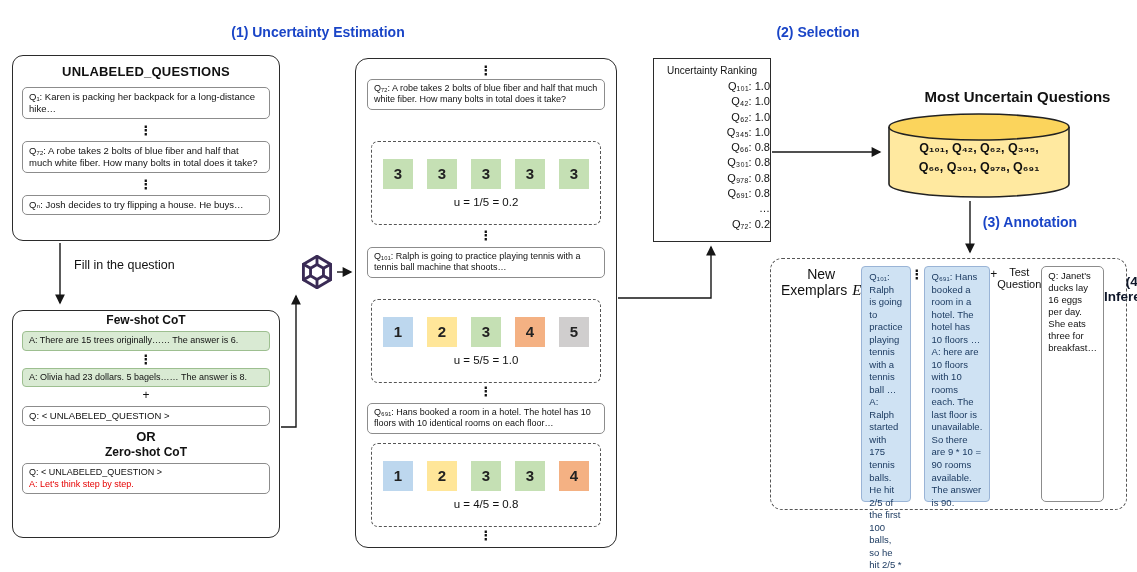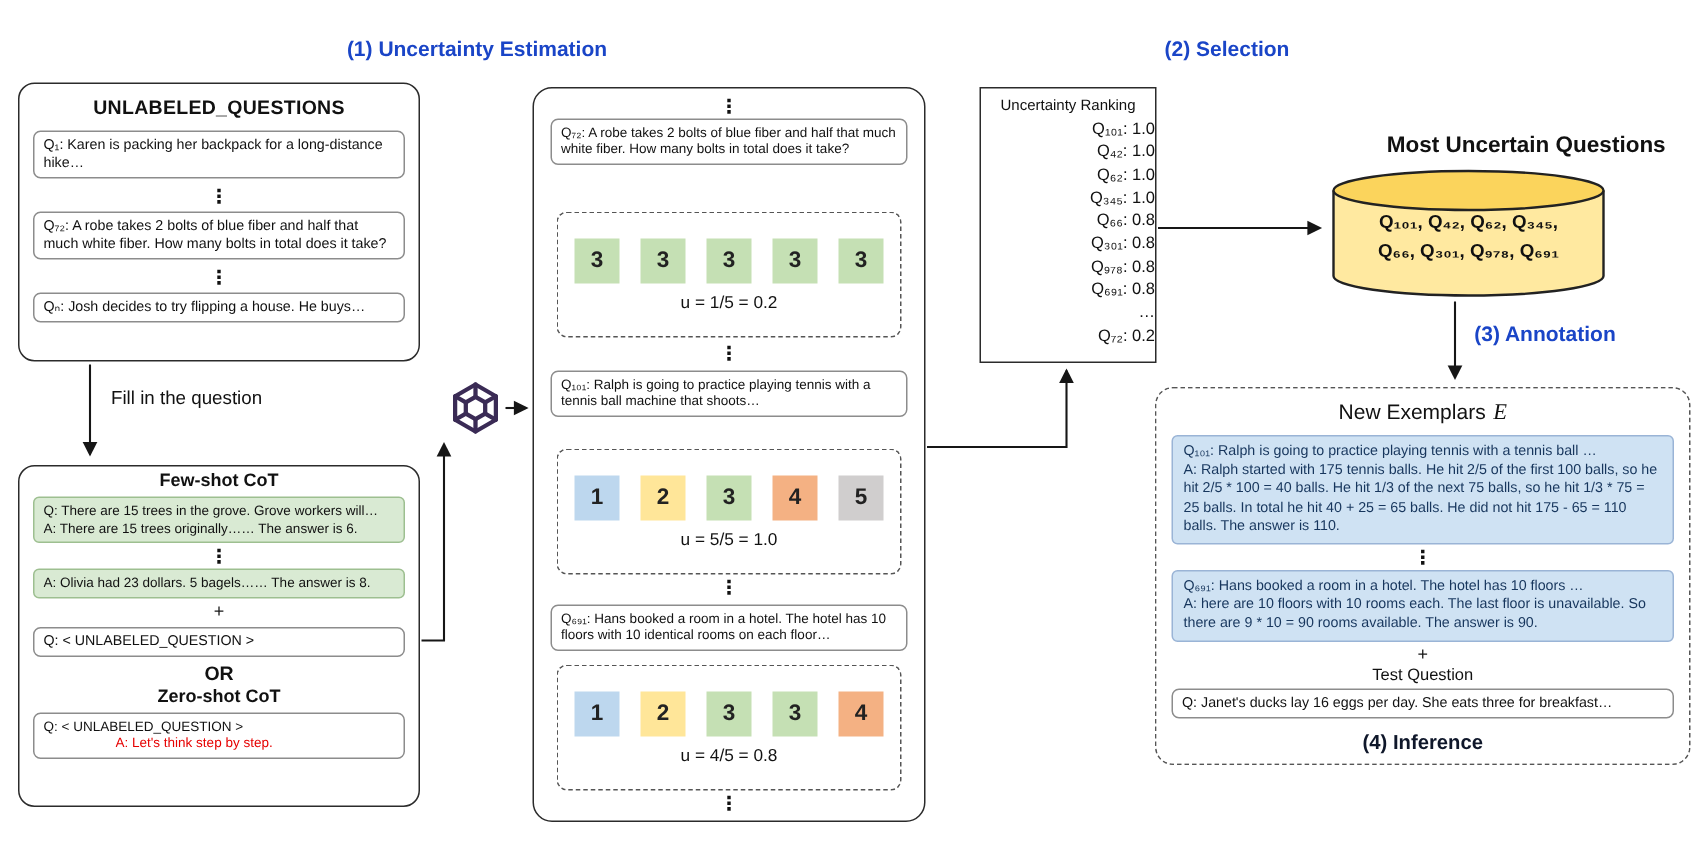--- a/index.html
+++ b/index.html
@@ -11,21 +11,21 @@
   .step-title { position:absolute; color:#1a45c7; font-weight:bold; font-size:14px; text-align:center; }
   #t1 { left:213px; top:24px; width:210px; }
   #t2 { left:758px; top:24px; width:120px; }
   #t3 { left:965px; top:214px; width:130px; }
 
   .panel { position:absolute; background:#fff; border:1.6px solid #2b2b2b; }
   .round { border-radius:11px; }
 
   .qbox { background:#fff; border:1px solid #8c8c8c; border-radius:5px; padding:3px 6px; font-size:9.5px; line-height:1.26; }
   .line { white-space:nowrap; overflow:hidden; font-size:9px; line-height:1.28; }
-  .red { color:#e60000;margin-left:48px; }
+  .red { color:#e60000; }
   .vdots { text-align:center; font-weight:bold; font-size:13px; line-height:1; color:#111; }
   .plus { text-align:center; font-size:12px; line-height:1.1; }
 
   
   #unlabeled-panel { left:12px; top:55px; width:268px; height:186px; padding:8px 9px; display:flex; flex-direction:column; }
   .panel-title { font-size:13px; font-weight:bold; text-align:center; margin-bottom:8px; letter-spacing:.2px; }
   #unlabeled-panel .qbox { margin-bottom:3px; }
   #unlabeled-panel .vdots { margin:2px 0 4px; }
 
   
@@ -66,21 +66,21 @@
   .rank-title { font-size:10px; text-align:center; margin-bottom:3px; }
   .rank-item { font-size:11px; line-height:15.3px; text-align:right; }
 
   
   #most-uncertain-label { position:absolute; left:905px; top:88px; width:225px; text-align:center; font-size:15px; font-weight:600; }
   #cylinder { position:absolute; left:886px; top:112px; width:186px; height:88px; }
   .cyl-text { position:absolute; left:6px; top:27px; right:6px; text-align:center; font-weight:bold; font-size:12.5px; line-height:1.55; }
 
   
   #exemplars-panel { left:770px; top:258px; width:357px; height:252px; border:1.6px dashed #555; border-radius:12px;
-                     padding:7px 10px; display:flex; flex-direction:column;justify-content:center; }
+                     padding:7px 10px; display:flex; flex-direction:row; }
   .ex-title { text-align:center; font-size:14px; margin-bottom:6px; }
   .math-e { font-family:"Liberation Serif","DejaVu Serif",serif; font-style:italic; margin-left:5px; font-size:15px; }
   .blue-box { background:#cfe2f3; border:1px solid #9ab4d6; border-radius:4px; padding:4px 7px;
               font-size:9.5px; line-height:1.32; color:#17365d; }
   #exemplars-panel .vdots { margin:2px 0; }
   #exemplars-panel .plus { margin:2px 0 1px; }
   .test-label { text-align:center; font-size:11px; margin-bottom:3px; }
   #step4 { color:#0f172a; font-weight:bold; font-size:13.5px; text-align:center; margin-top:8px; }
 </style>
 </head>
@@ -117,21 +117,20 @@
     <div class="qbox">Q₇₂: A robe takes 2 bolts of blue fiber and half that much white fiber. How many bolts in total does it take?</div>
     <div class="vdots">⋮</div>
     <div class="qbox">Qₙ: Josh decides to try flipping a house.  He buys…</div>
   </div>
 
   <div id="fill-label">Fill in the question</div>
 
   <div class="panel round" id="fewshot-panel">
     <div class="sub-title">Few-shot CoT</div>
     <div class="green-box">
-      <div class="line">Q: There are 15 trees in the grove. Grove workers will…</div>
       <div class="line">A: There are 15 trees originally…… The answer is 6.</div>
     </div>
     <div class="vdots">⋮</div>
     <div class="green-box">
       <div class="line">A: Olivia had 23 dollars. 5 bagels…… The answer is 8.</div>
     </div>
     <div class="plus">+</div>
     <div class="qbox">Q: &lt; UNLABELED_QUESTION &gt;</div>
     <div class="or">OR</div>
     <div class="sub-title" style="margin-bottom:2px;">Zero-shot CoT</div>

